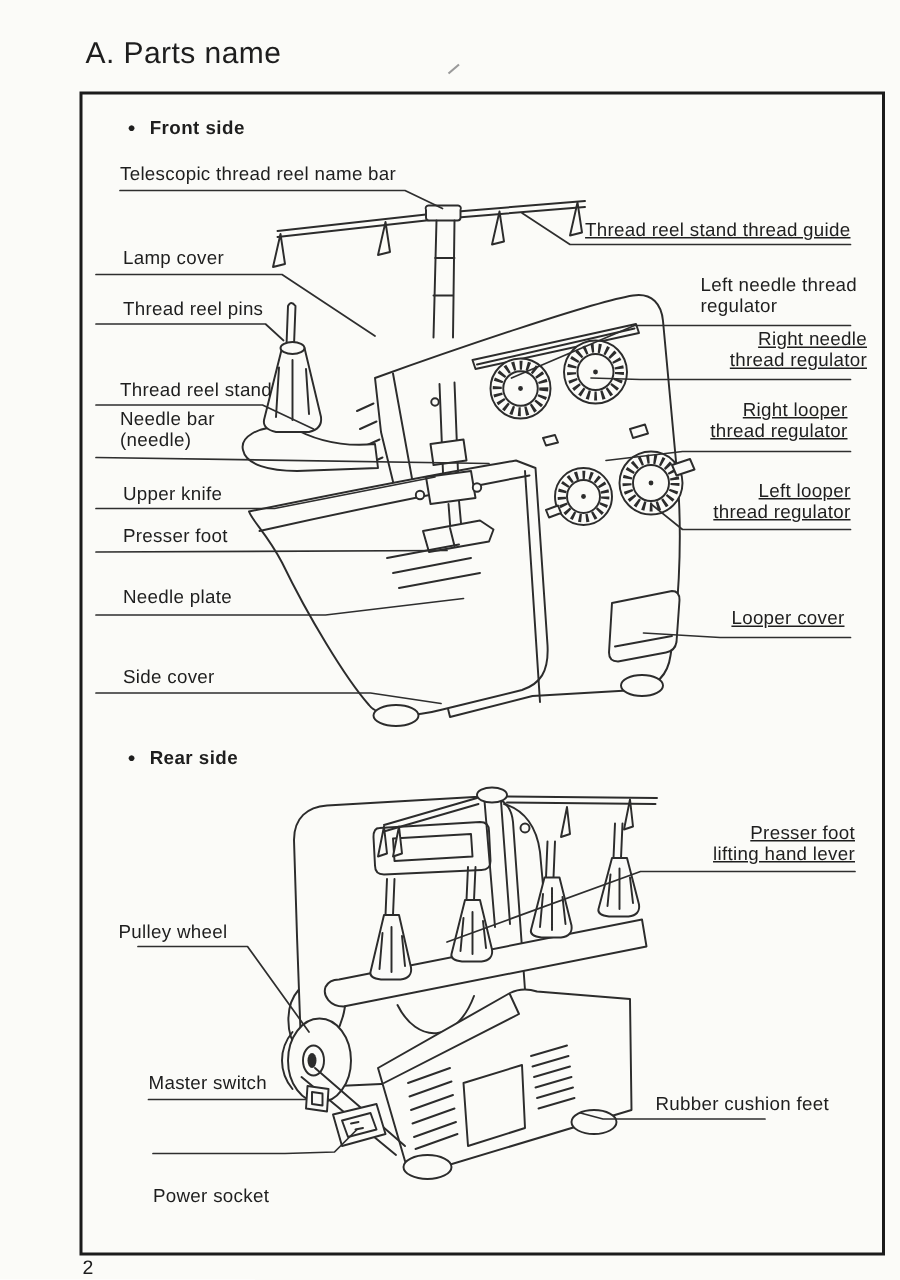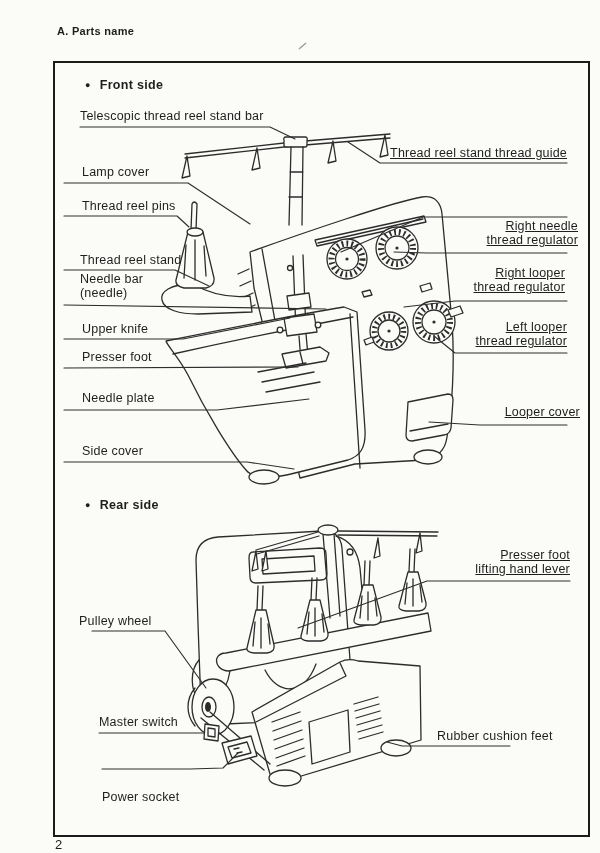--- a/index.html
+++ b/index.html
@@ -1,18 +1,18 @@
 <!DOCTYPE html>
 <html><head>
 <meta charset="utf-8">
 <style>
   html,body{margin:0;padding:0;background:#ffffff;}
   .page{position:relative;width:600px;height:853px;background:#fbfbf8;
         font-family:"Liberation Sans",sans-serif;color:#1e1e1e;overflow:hidden;}
-  .title{position:absolute;left:57px;top:25px;font-size:11px;font-weight:bold;letter-spacing:.3px;}
+  .title{position:absolute;left:57px;top:25px;font-size:20px;font-weight:normal;letter-spacing:.3px;}
   .frame{position:absolute;left:53px;top:61px;width:537px;height:776px;
          border:2px solid #1b1b1b;box-sizing:border-box;}
   .lbl{position:absolute;font-size:12.5px;line-height:14px;white-space:nowrap;letter-spacing:.2px;}
   .r{text-align:right;text-decoration:underline;}
   .heading{position:absolute;font-size:12.5px;font-weight:bold;white-space:nowrap;letter-spacing:.3px;}
   .bullet{display:inline-block;font-size:9px;vertical-align:1px;margin-right:9px;}
   .pagenum{position:absolute;left:55px;top:837px;font-size:13px;}
   svg{position:absolute;left:0;top:0;pointer-events:none;}
   .s{stroke:#2c2c2c;stroke-width:1.3;fill:none;stroke-linejoin:round;stroke-linecap:round;}
   .sf{stroke:#2c2c2c;stroke-width:1.3;fill:#fbfbf8;stroke-linejoin:round;stroke-linecap:round;}
@@ -162,47 +162,51 @@
       <path d="M570,581 L427,581 L298,628"></path>
       <path d="M92,631 L165,631 L206,688"></path>
       <path d="M99,733 L204,733"></path>
       <path d="M102,769 L190,769 L223,768 L238,753"></path>
       <path d="M510,746 L402,746 L387,742"></path>
     </g>
   </svg>
 
   <div class="heading" style="left:85px;top:78px;"><span class="bullet">●</span><span>Front side</span></div>
 
-  <div class="lbl" style="left:80px;top:109px;">Telescopic thread reel stand bar</div>
+  <div class="lbl" style="left:80px;top:109px;">Telescopic thread reel name bar</div>
   <div class="lbl r" style="right:33px;top:146px;">Thread reel stand thread guide</div>
   <div class="lbl" style="left:82px;top:165px;">Lamp cover</div>
   <div class="lbl" style="left:82px;top:199px;">Thread reel pins</div>
   <div class="lbl" style="left:80px;top:253px;">Thread reel stand</div>
   <div class="lbl" style="left:80px;top:272px;">
     <div>Needle bar</div>
     <div>(needle)</div>
   </div>
   <div class="lbl" style="left:82px;top:322px;">Upper knife</div>
   <div class="lbl" style="left:82px;top:350px;">Presser foot</div>
   <div class="lbl" style="left:82px;top:391px;">Needle plate</div>
   <div class="lbl" style="left:82px;top:444px;">Side cover</div>
 
+  <div class="lbl" style="left:467px;top:183px;">
+    <div>Left needle thread</div>
+    <div>regulator</div>
+  </div>
   <div class="lbl r" style="right:22px;top:219px;text-align:right;">
     <div>Right needle</div>
     <div>thread regulator</div>
   </div>
   <div class="lbl r" style="right:35px;top:266px;">
     <div>Right looper</div>
     <div>thread regulator</div>
   </div>
   <div class="lbl r" style="right:33px;top:320px;">
     <div>Left looper</div>
     <div>thread regulator</div>
   </div>
-  <div class="lbl r" style="right:20px;top:405px;padding-left:11px;">Looper cover</div>
+  <div class="lbl r" style="right:37px;top:405px;padding-left:11px;">Looper cover</div>
 
   <div class="heading" style="left:85px;top:498px;text-align:center;"><span class="bullet">●</span><span>Rear side</span></div>
 
   <div class="lbl r" style="right:30px;top:548px;">
     <div>Presser foot</div>
     <div>lifting hand lever</div>
   </div>
   <div class="lbl" style="left:79px;top:614px;">Pulley wheel</div>
   <div class="lbl" style="left:99px;top:715px;">Master switch</div>
   <div class="lbl" style="left:102px;top:750px;margin-top:40px;">Power socket</div>

